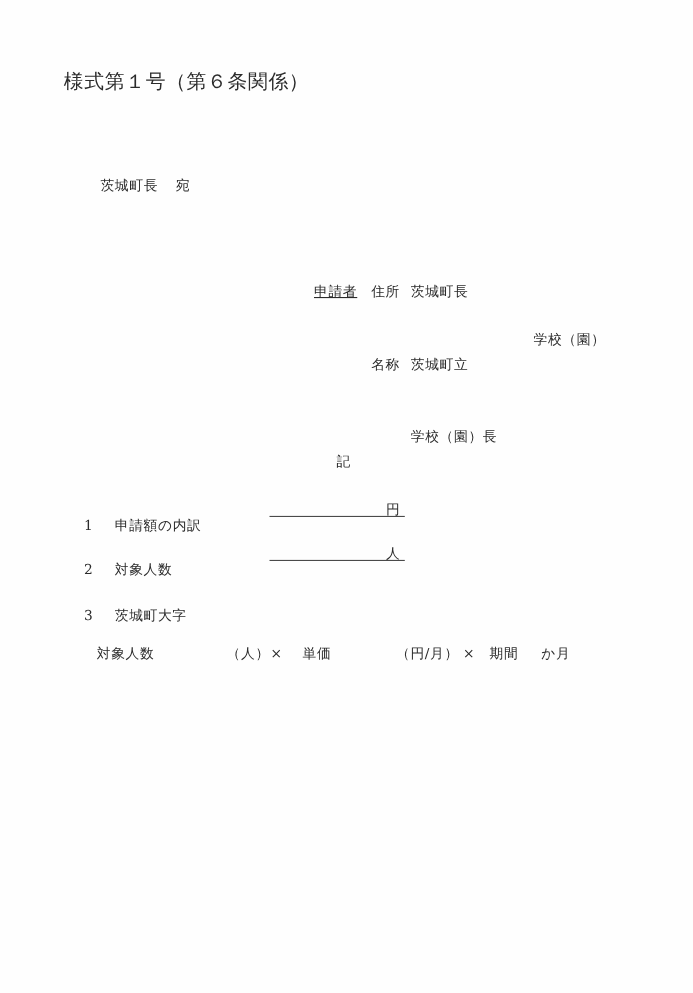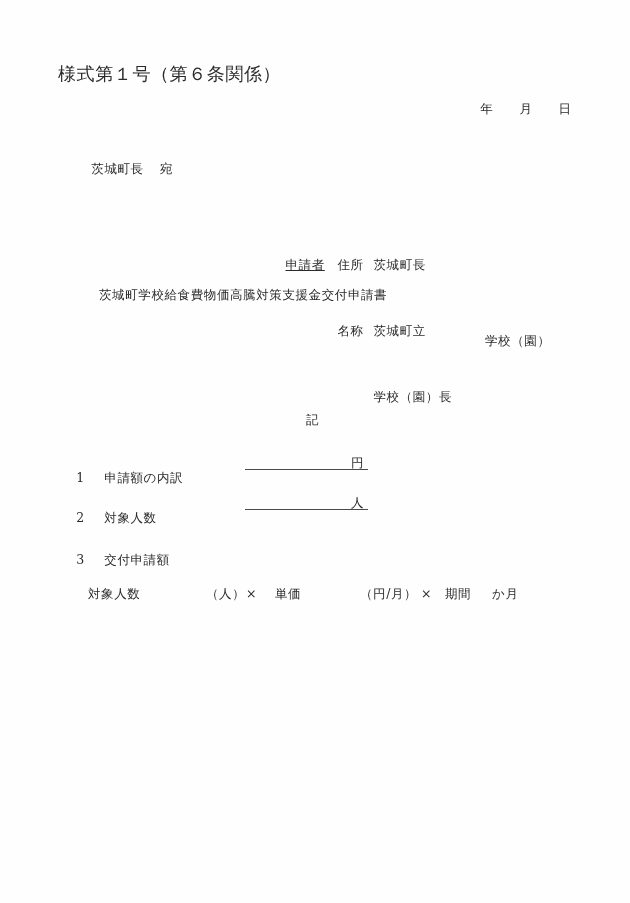--- a/index.html
+++ b/index.html
@@ -63,21 +63,20 @@
   }
   .applicant .lbl-field {
     display: inline-block;
     width: 36px;
   }
   .applicant .val { display: inline-block; }
   .applicant .school-right {
     position: absolute;
     left: 227px;
     top: 0;
-    margin-top: 32px;
   }
 
   
   .doc-title {
     left: 99px;
     top: 287px;
     font-size: 12.5px;
     letter-spacing: 0.6px;
   }
 
@@ -144,59 +143,55 @@
   .f-period   { left: 357px; }
   .f-months   { left: 404px; text-align: right; }
 </style>
 </head>
 <body>
 
 <div class="page">
 
   <div class="abs form-no">様式第１号（第６条関係）</div>
 
-  <div class="abs date-line">
-    <span>年</span><span class="gap"></span><span>月</span><span class="gap"></span><span>日</span>
-  </div>
 
   <div class="abs addressee">
     <span>茨城町長</span><span class="gap"></span><span>宛</span>
   </div>
 
   <div class="abs applicant">
     <span class="row">
       <span class="lbl-applicant">申請者</span><span class="lbl-field">住所</span><span class="val">茨城町長</span>
     </span>
     <span class="row">
       <span class="lbl-applicant"></span><span class="lbl-field">名称</span><span class="val">茨城町立</span><span class="school-right">学校（園）</span>
     </span>
     <span class="row">
       <span class="lbl-applicant"></span><span class="lbl-field"></span><span class="val">学校（園）長</span>
     </span>
   </div>
 
-  <div class="abs doc-title">茨城町学校給食費物価高騰対策支援金交付申請書</div>
 
 
   <div class="abs ki-mark">記</div>
 
   <div class="abs item item-1">
     <span class="num">1</span><span>申請額の内訳</span>
   </div>
   <div class="fill-line fill-1"></div>
   <div class="unit unit-1">円</div>
 
   <div class="abs item item-2">
     <span class="num">2</span><span>対象人数</span>
   </div>
   <div class="fill-line fill-2"></div>
   <div class="unit unit-2">人</div>
 
   <div class="abs item item-3">
-    <span class="num">3</span><span>交付申請額</span>
+    <span class="num">3</span><span>茨城町大字</span>
   </div>
 
   <div class="abs formula">
     <span class="seg f-persons">対象人数</span>
     <span class="seg f-unit-p">（人）</span>
     <span class="seg f-times-1">×</span>
     <span class="seg f-price">単価</span>
     <span class="seg f-unit-y">（円/月）</span>
     <span class="seg f-times-2">×</span>
     <span class="seg f-period">期間</span>

